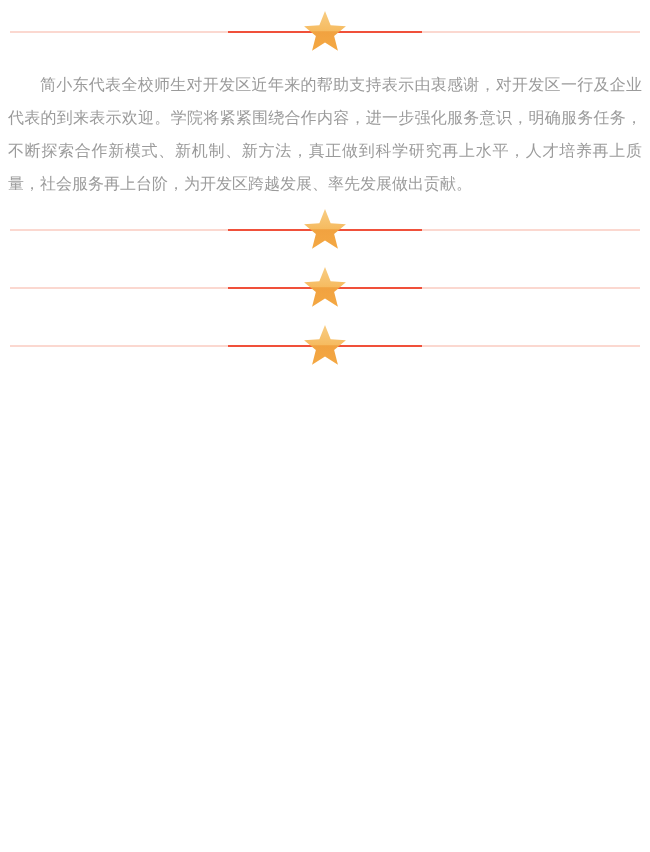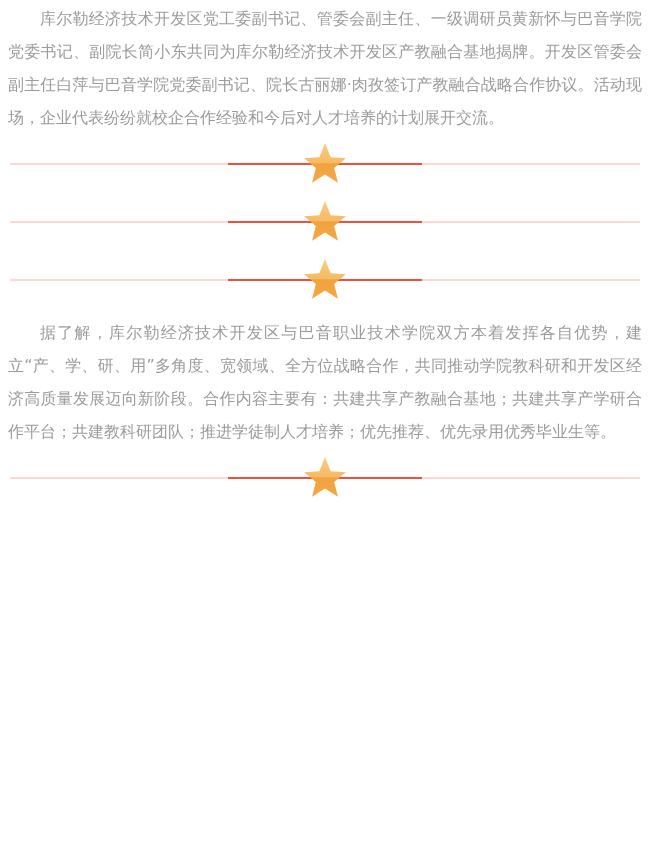--- a/index.html
+++ b/index.html
@@ -67,21 +67,31 @@
       <stop offset="0" stop-color="#f8cd84"></stop>
       <stop offset="0.5" stop-color="#f6bb60"></stop>
       <stop offset="0.52" stop-color="#f1a240"></stop>
       <stop offset="1" stop-color="#f4a843"></stop>
     </linearGradient>
   </defs>
 </svg>
 
 <div class="page">
 
-  <p class="para">库尔勒经济技术开发区党工委副书记、管委会副主任、一级调研员黄新怀与巴音学院党委书记、副院长简小东共同为库尔勒经济技术开发区产教融合基地揭牌。开发区管委会副主任白萍与巴音学院党委副书记、院长古丽娜·肉孜签订产教融合战略合作协议。活动现场，企业代表纷纷就校企合作经验和今后对人才培养的计划展开交流。</p>
+
+  <div class="divider">
+    <div class="divider-line">
+      <span class="divider-line-center"></span>
+    </div>
+    <svg class="star" viewBox="0 0 46 46">
+      <polygon fill="url(#starGrad)" points="23,1 28.64,15.23 43.92,16.2 32.13,25.97 35.93,40.8 23,32.6 10.07,40.8 13.87,25.97 2.08,16.2 17.36,15.23"></polygon>
+    </svg>
+  </div>
+
+  <p class="para">简小东代表全校师生对开发区近年来的帮助支持表示由衷感谢，对开发区一行及企业代表的到来表示欢迎。学院将紧紧围绕合作内容，进一步强化服务意识，明确服务任务，不断探索合作新模式、新机制、新方法，真正做到科学研究再上水平，人才培养再上质量，社会服务再上台阶，为开发区跨越发展、率先发展做出贡献。</p>
 
   <div class="divider">
     <div class="divider-line">
       <span class="divider-line-center"></span>
     </div>
     <svg class="star" viewBox="0 0 46 46">
       <polygon fill="url(#starGrad)" points="23,1 28.64,15.23 43.92,16.2 32.13,25.97 35.93,40.8 23,32.6 10.07,40.8 13.87,25.97 2.08,16.2 17.36,15.23"></polygon>
     </svg>
   </div>
 
@@ -98,24 +108,13 @@
 
   <div class="divider">
     <div class="divider-line">
       <span class="divider-line-center"></span>
     </div>
     <svg class="star" viewBox="0 0 46 46">
       <polygon fill="url(#starGrad)" points="23,1 28.64,15.23 43.92,16.2 32.13,25.97 35.93,40.8 23,32.6 10.07,40.8 13.87,25.97 2.08,16.2 17.36,15.23"></polygon>
     </svg>
   </div>
 
-  <p class="para">据了解，库尔勒经济技术开发区与巴音职业技术学院双方本着发挥各自优势，建立“产、学、研、用”多角度、宽领域、全方位战略合作，共同推动学院教科研和开发区经济高质量发展迈向新阶段。合作内容主要有：共建共享产教融合基地；共建共享产学研合作平台；共建教科研团队；推进学徒制人才培养；优先推荐、优先录用优秀毕业生等。</p>
-
-  <div class="divider">
-    <div class="divider-line">
-      <span class="divider-line-center"></span>
-    </div>
-    <svg class="star" viewBox="0 0 46 46">
-      <polygon fill="url(#starGrad)" points="23,1 28.64,15.23 43.92,16.2 32.13,25.97 35.93,40.8 23,32.6 10.07,40.8 13.87,25.97 2.08,16.2 17.36,15.23"></polygon>
-    </svg>
-  </div>
-
 </div>
 
 </body></html>

